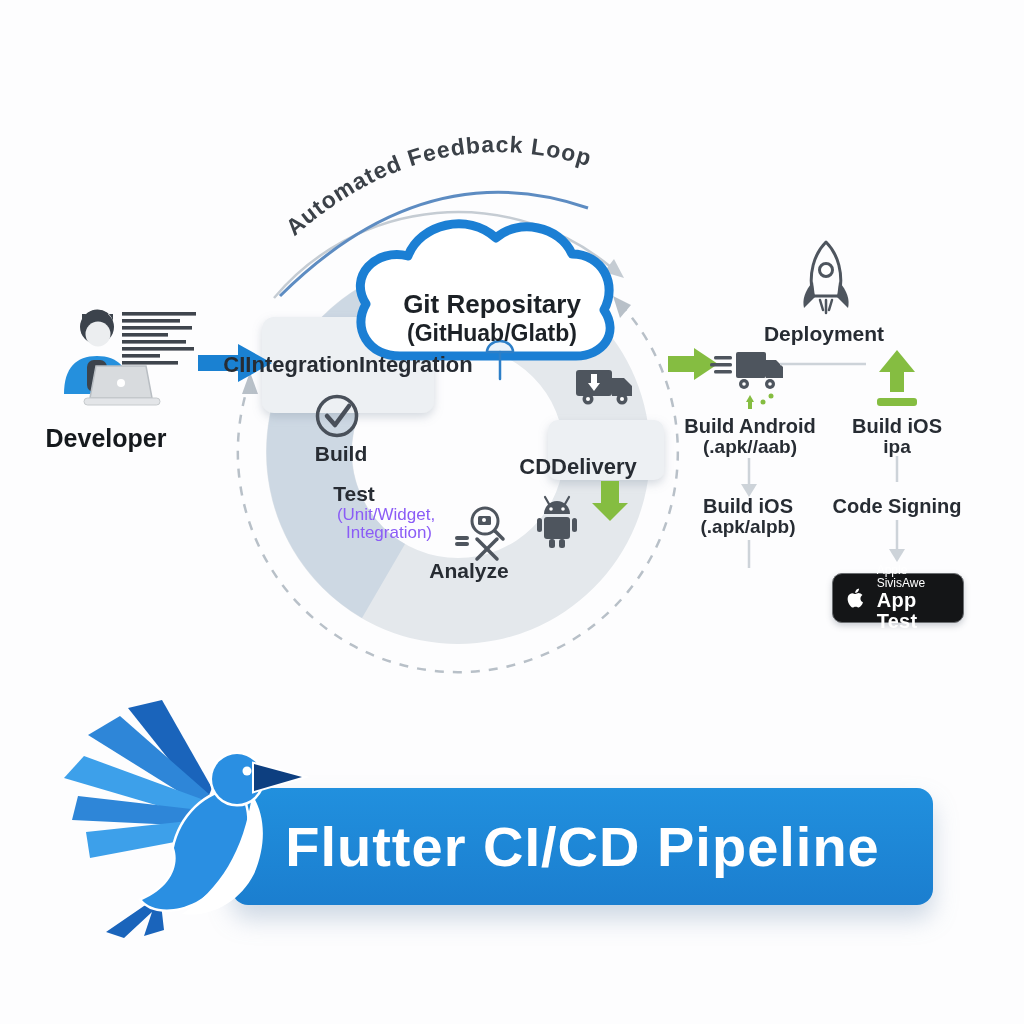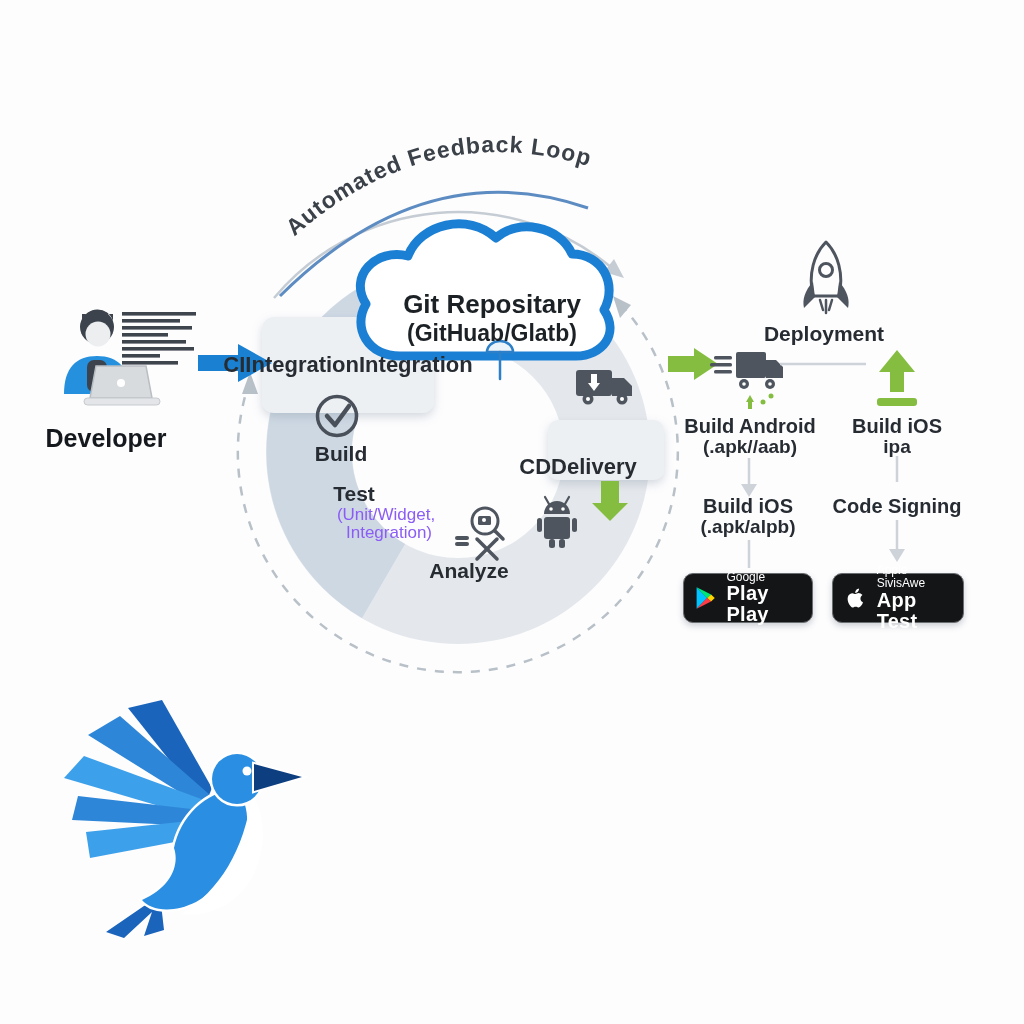--- a/index.html
+++ b/index.html
@@ -220,43 +220,34 @@
 <div class="c bold" style="left:824px;top:334px;font-size:21px;">Deployment</div>
 
 <div class="c bold" style="left:750px;top:426px;font-size:20px;">Build Android</div>
 <div class="c bold" style="left:750px;top:447px;font-size:19px;">(.apk//aab)</div>
 <div class="c bold" style="left:897px;top:426px;font-size:20px;">Build iOS</div>
 <div class="c bold" style="left:897px;top:447px;font-size:19px;">ipa</div>
 <div class="c bold" style="left:748px;top:506px;font-size:20px;">Build iOS</div>
 <div class="c bold" style="left:748px;top:527px;font-size:19px;">(.apk/alpb)</div>
 <div class="c bold" style="left:897px;top:506px;font-size:20px;">Code Signing</div>
 
-<div class="badge" style="left:683px;top:573px;width:130px;height:50px;">
-  <svg width="26" height="28" viewBox="0 0 26 28">
-    <polygon points="2,1 2,27 14.8,14" fill="#00c3ff"></polygon>
-    <polygon points="2,1 19.5,9.8 14.8,14.2" fill="#00e676"></polygon>
-    <polygon points="19.5,9.8 24,14 19.5,18.2 14.8,14" fill="#ffd500"></polygon>
-    <polygon points="2,27 19.5,18.2 14.8,13.8" fill="#ff3a44"></polygon>
-  </svg>
-  <div class="badge-txt">
-    <span class="badge-small">Google</span>
-    <span class="badge-large">Play Play</span>
-  </div>
-</div>
 
 <div class="badge" style="left:832px;top:573px;width:132px;height:50px;">
   <svg width="26" height="28" viewBox="0 0 24 24">
     <path fill="#ffffff" d="M18.71 19.5c-.83 1.24-1.71 2.45-3.05 2.47-1.34.03-1.77-.79-3.29-.79-1.53 0-2 .77-3.27.82-1.31.05-2.3-1.32-3.14-2.53C4.25 17 2.94 12.45 4.7 9.39c.87-1.52 2.43-2.48 4.12-2.51 1.28-.02 2.5.87 3.29.87.78 0 2.26-1.07 3.81-.91.65.03 2.47.26 3.64 1.98-.09.06-2.17 1.28-2.15 3.81.03 3.02 2.65 4.03 2.68 4.04-.03.07-.42 1.44-1.38 2.83M13 3.5c.73-.83 1.94-1.46 2.94-1.5.13 1.17-.34 2.35-1.04 3.19-.69.85-1.83 1.51-2.95 1.42-.15-1.15.41-2.35 1.05-3.11z"></path>
   </svg>
   <div class="badge-txt">
     <span class="badge-small">Apple SivisAwe</span>
     <span class="badge-large">App Test</span>
   </div>
 </div>
 
+<div class="banner">
+  <span class="banner-title">Flutter CI/CD Pipeline</span>
+</div>
 
 <svg id="bird-svg" viewBox="0 0 270 270">
   <g>
     <path d="M 165 115 L 88 18 L 122 10 L 172 98 Z" fill="#1a64bb"></path>
     <path d="M 165 118 L 48 45 L 80 26 L 170 105 Z" fill="#2e86d8"></path>
     <path d="M 160 128 L 24 88 L 44 66 L 164 110 Z" fill="#3da0ea"></path>
     <path d="M 158 136 L 32 130 L 38 106 L 160 120 Z" fill="#2e86d8"></path>
     <path d="M 156 148 L 50 168 L 46 142 L 158 130 Z" fill="#3da0ea"></path>
   </g>
   <path d="M 120 205 L 66 242 L 84 248 L 112 222 L 104 246 L 124 240 Z" fill="#1a64bb"></path>

